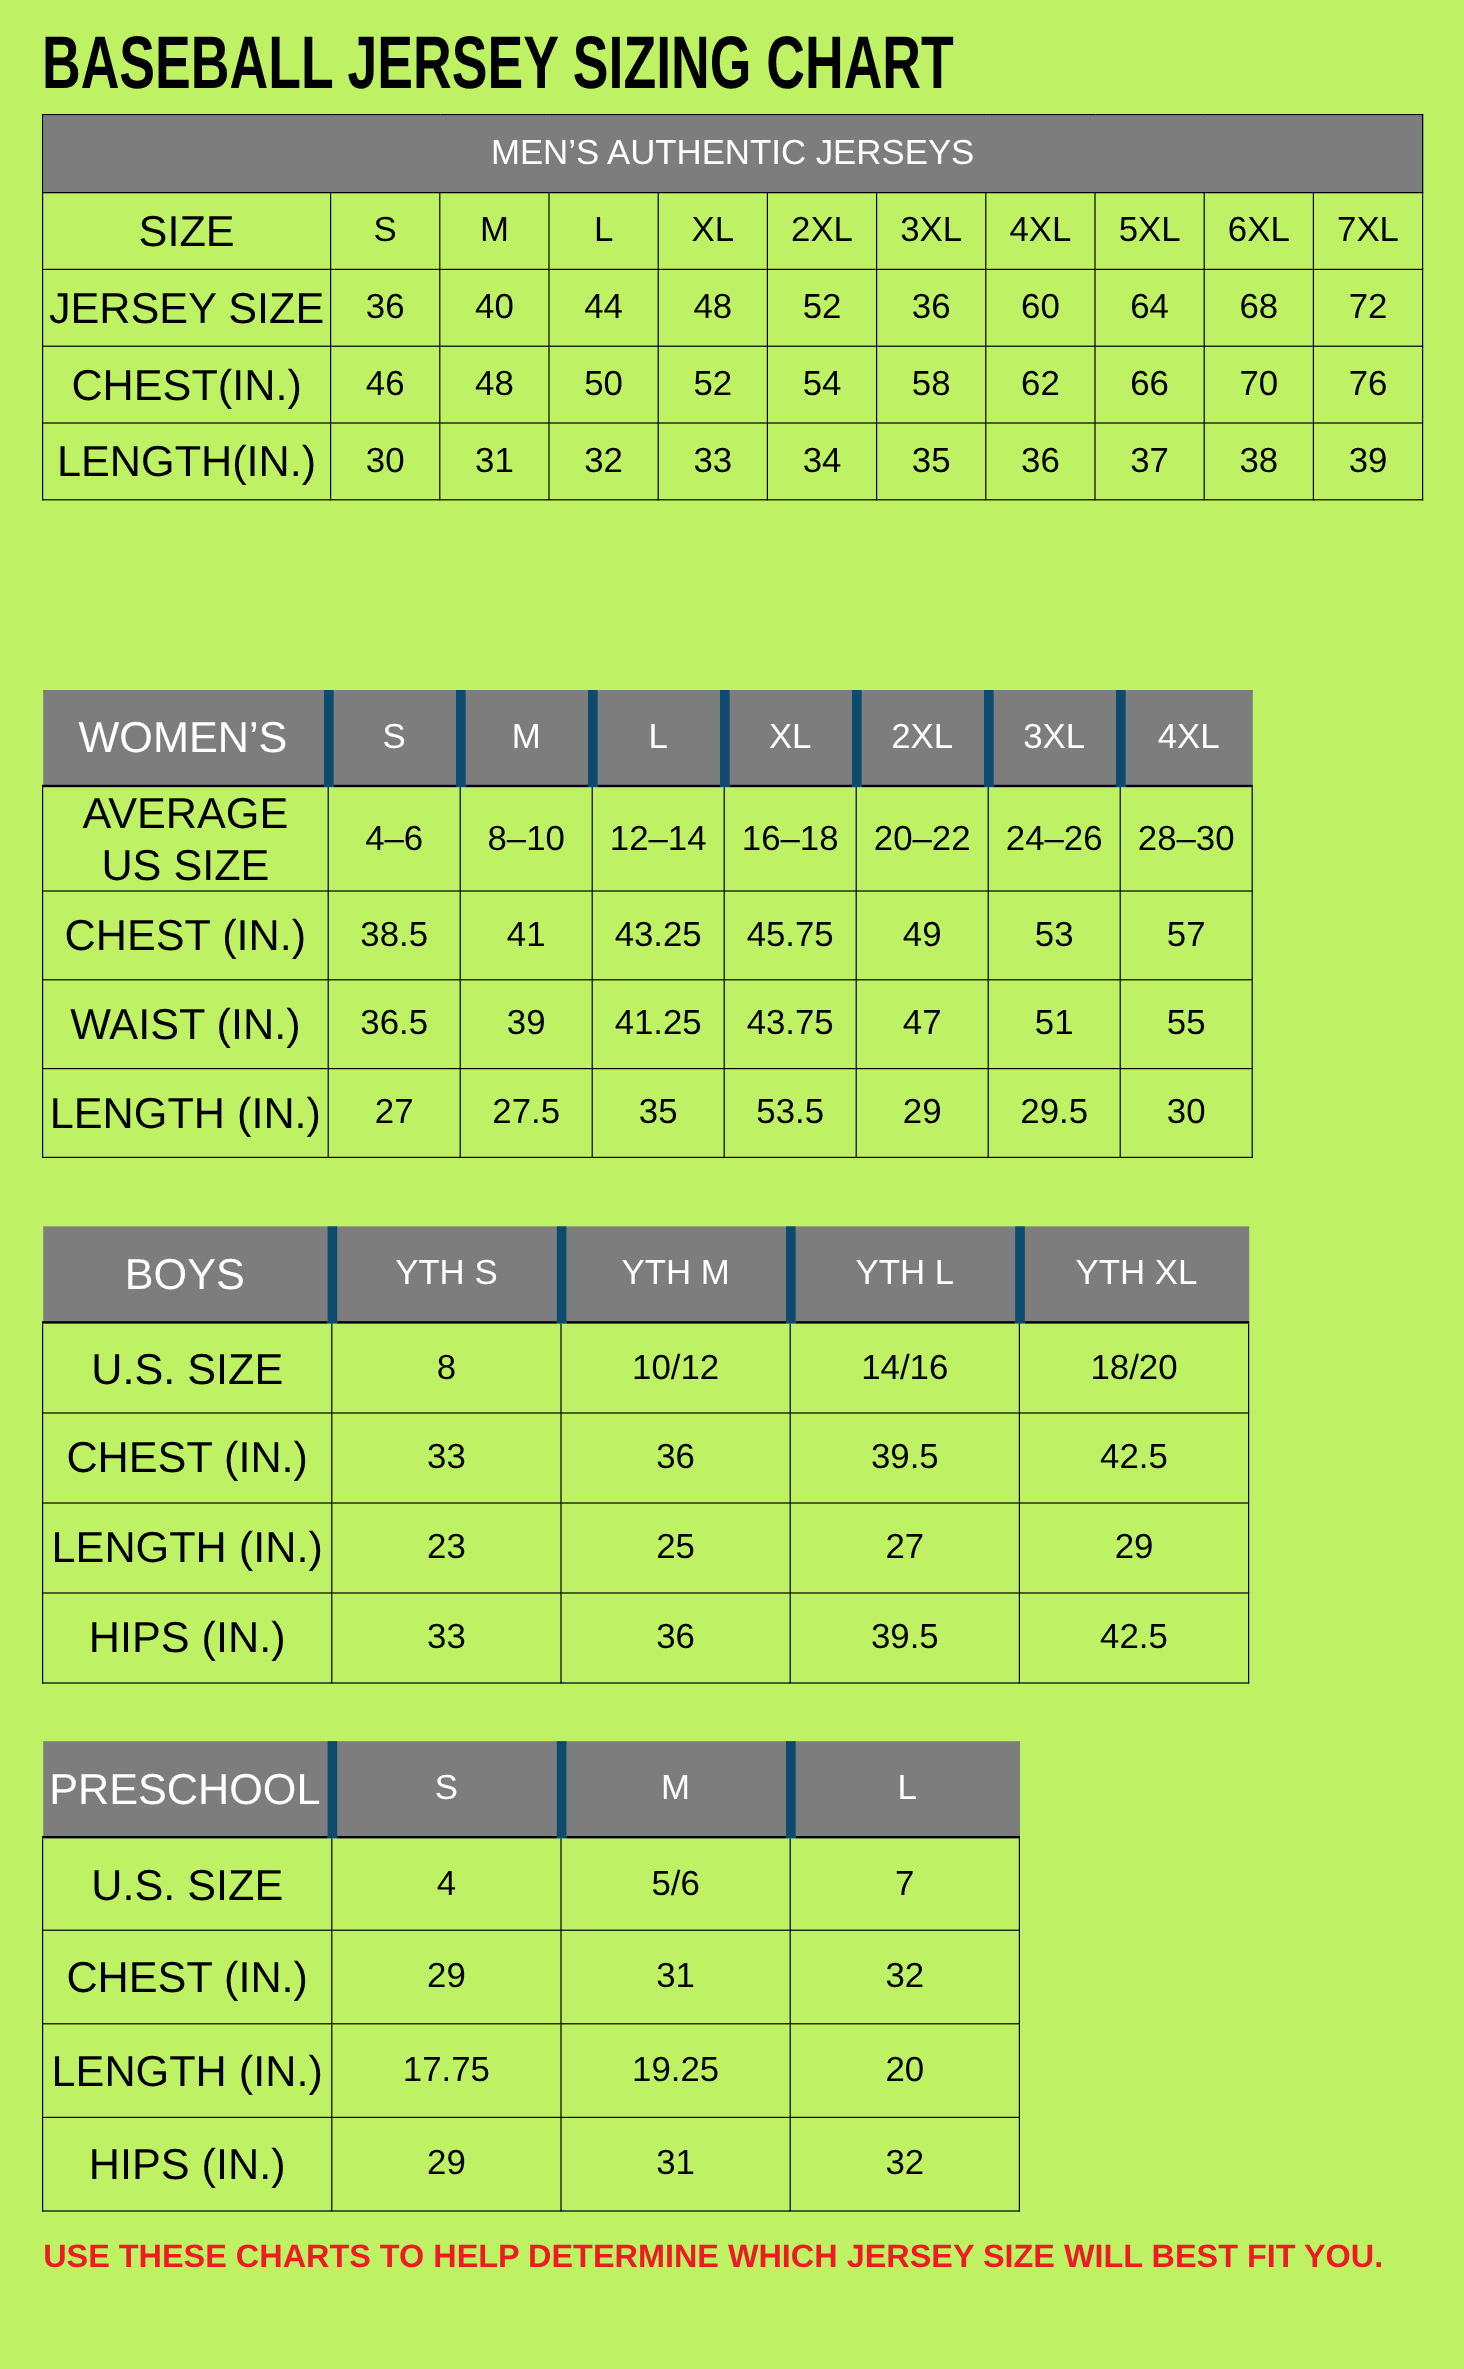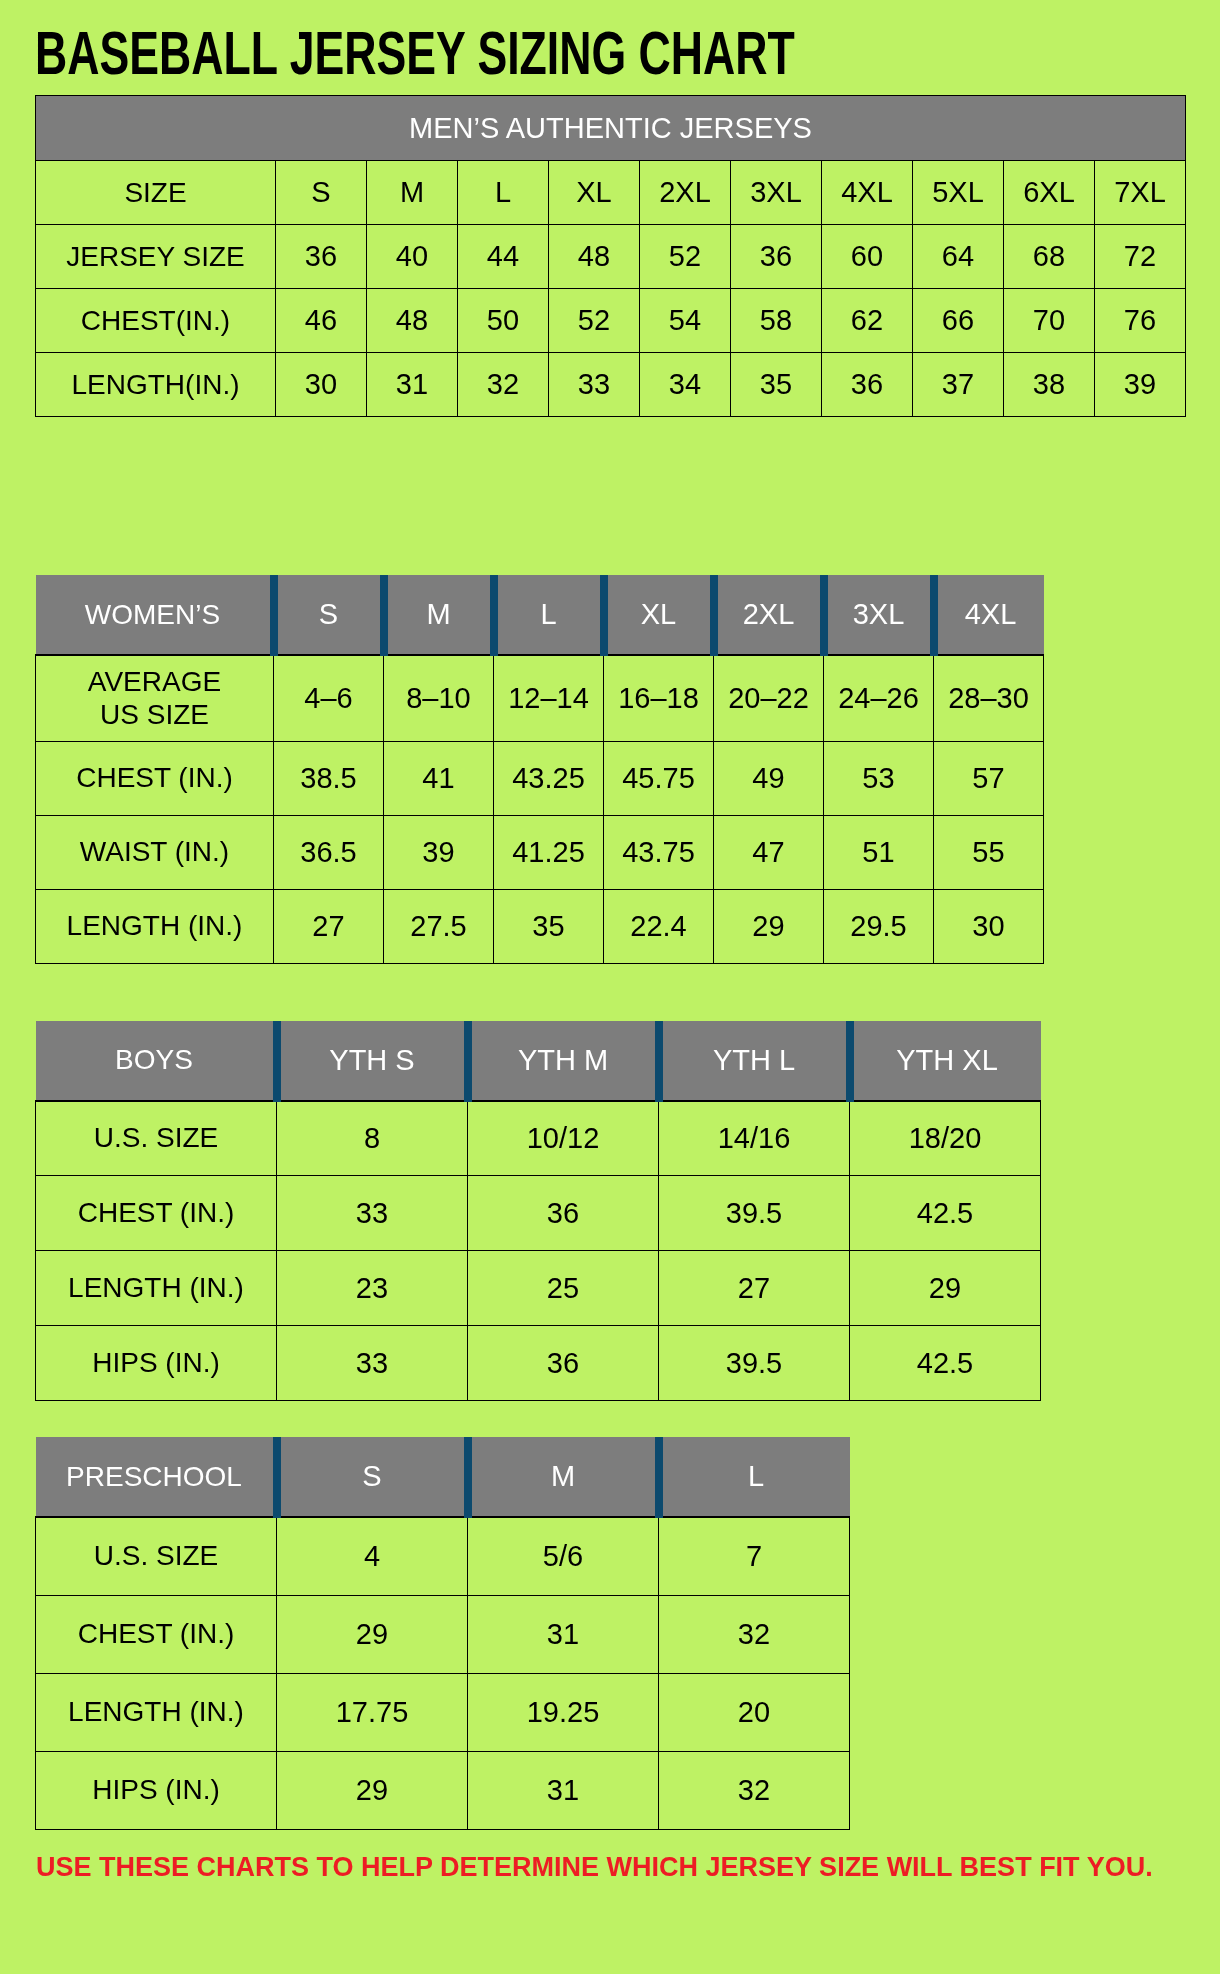--- a/index.html
+++ b/index.html
@@ -22,29 +22,29 @@
     font-size:25px;line-height:1.16;font-weight:bold;color:var(--note-red);
   }
   .note-bottom{
     margin:22px 0 0 36px;font-size:27px;font-weight:bold;
     color:var(--note-red);white-space:nowrap;
   }
   .table-wrap{margin-left:35px;}
   #mens-section{margin-top:14px;}
   #womens-section{margin-top:158px;}
   #boys-section{margin-top:57px;}
-  #preschool-section{margin-top:36px;}
+  #preschool-section{margin-top:48px;}
 
   .size-table{border-collapse:collapse;table-layout:fixed;}
   .size-table td{
     border:1px solid var(--cell-border);
     text-align:center;vertical-align:middle;
     font-size:29px;padding:0;
   }
-  .size-table .label-cell{font-size:28px;white-space:pre-line;line-height:1.2;}
+  .size-table .label-cell{font-size:36px;white-space:pre-line;line-height:1.2;}
   .banner-cell{
     background:var(--header-gray);color:#fff;border:none;font-size:34px;
   }
   .header-row.gray td{
     background:var(--header-gray);color:#fff;
     border:none;border-right:8px solid #0c4a6e;border-bottom:2px solid var(--cell-border);
   }
   .header-row.gray td:last-child{border-right:none;}
 
   .table-mens col.col-label{width:240px}
@@ -198,21 +198,21 @@
             <td class="data-cell">43.75</td>
             <td class="data-cell">47</td>
             <td class="data-cell">51</td>
             <td class="data-cell">55</td>
           </tr>
           <tr class="data-row">
             <td class="label-cell">LENGTH (IN.)</td>
             <td class="data-cell">27</td>
             <td class="data-cell">27.5</td>
             <td class="data-cell">35</td>
-            <td class="data-cell">22.4</td>
+            <td class="data-cell">53.5</td>
             <td class="data-cell">29</td>
             <td class="data-cell">29.5</td>
             <td class="data-cell">30</td>
           </tr>
         </tbody>
       </table>
     </div>
   <div class="table-wrap" id="boys-section">
       <table class="size-table table-boys">
         <colgroup>

